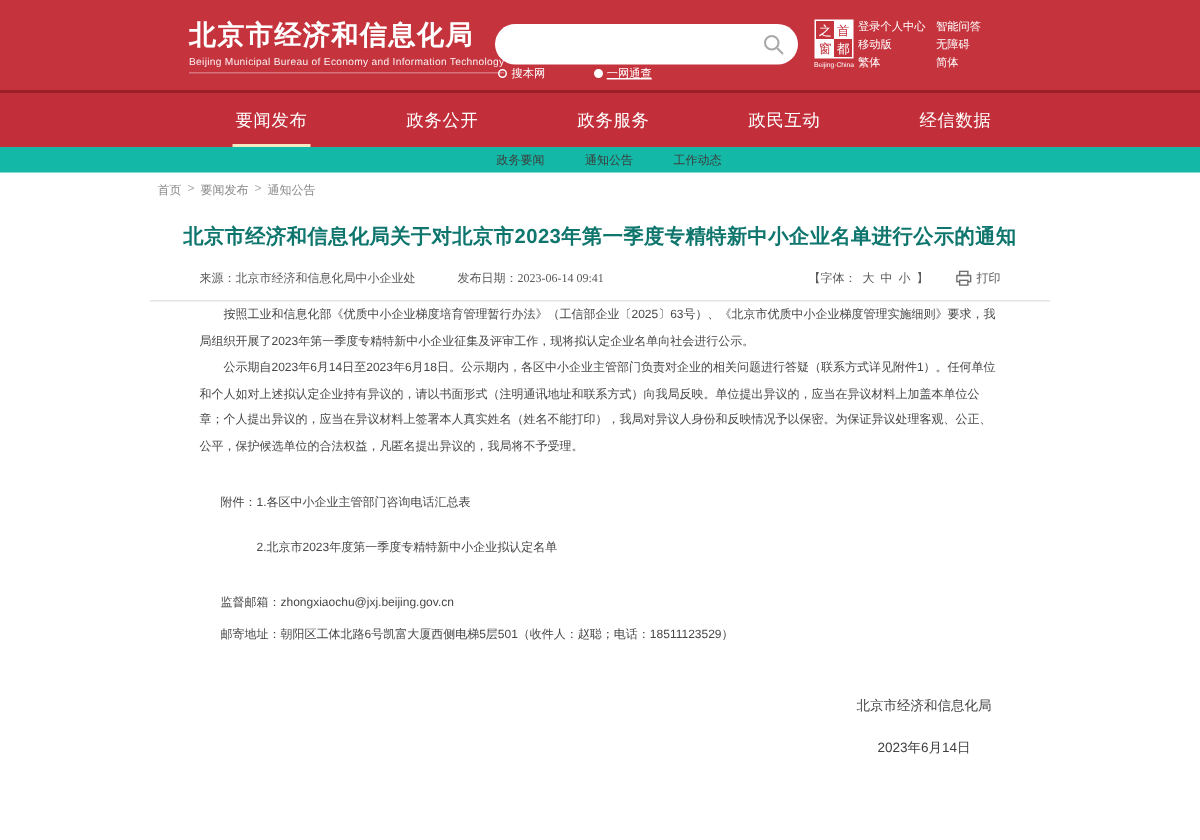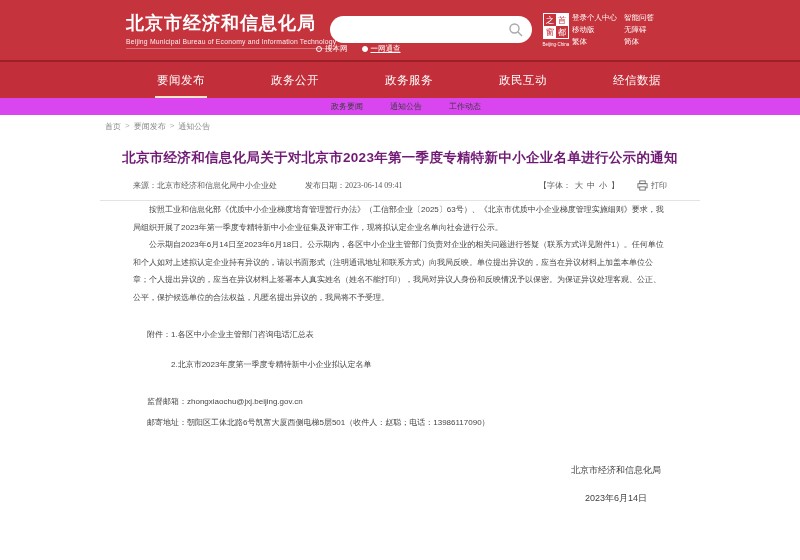--- a/index.html
+++ b/index.html
@@ -11,21 +11,21 @@
   .site-header { position:relative; height:60px; background:#c5333d; }
   .logo { position:absolute; left:126px; top:11px; color:#fff; }
   .logo-title { font-size:18px; font-weight:bold; letter-spacing:1px; }
   .logo-sub { font-size:6.8px; margin-top:3px; opacity:.92; letter-spacing:.2px;
     border-bottom:1px solid rgba(255,255,255,.35); padding-bottom:3px; }
   .searchbox { position:absolute; left:330px; top:16px; width:202px; height:27px;
     background:#fff; border-radius:14px; display:flex; align-items:center; }
   .searchbox input { flex:1; border:none; outline:none; background:transparent;
     font-size:9px; padding:0 8px 0 12px; color:#333; }
   .search-icon { width:16px; height:16px; margin-right:8px; cursor:pointer; }
-  .search-scope { position:absolute; left:316px; top:44px; display:flex; gap:14px;
+  .search-scope { position:absolute; left:332px; top:44px; display:flex; gap:32px;
     color:#fff; font-size:7.5px; align-items:center; }
   .scope-opt { display:flex; align-items:center; gap:3px; cursor:pointer; }
   .radio { width:6px; height:6px; border:1px solid #fff; border-radius:50%; display:inline-block; }
   .radio.filled { background:#fff; }
   .scope-opt.selected span { text-decoration:underline; }
   .seal { position:absolute; left:543px; top:13px; width:26px; height:26px;
     border:1px solid #fff; display:grid; grid-template-columns:12px 12px; grid-template-rows:12px 12px; }
   .seal-cell { font-size:8.5px; line-height:12px; text-align:center; color:#fff; }
   .seal-cell.white { background:#fff; color:#c5333d; }
   .seal-caption { position:absolute; left:540px; top:41px; width:32px; text-align:center;
@@ -36,34 +36,34 @@
   .quick-links a { color:#fff; text-decoration:none; cursor:pointer; line-height:12px; }
 
   
   .nav-sep { height:2px; background:#9c1f28; }
   .mainnav { height:36px; background:#c22f3a; display:flex; align-items:stretch;
     padding-left:157px; gap:66px; }
   .nav-item { position:relative; color:#fff; font-size:11.5px; display:flex;
     align-items:center; cursor:pointer; letter-spacing:.5px; }
   .nav-item.active::after { content:""; position:absolute; left:-2px; right:-2px; bottom:0;
     height:2.5px; background:#f6e7c3; }
-  .subnav { height:17px; background:#d946ef; display:flex; align-items:center;
+  .subnav { height:17px; background:#14b8a6; display:flex; align-items:center;
     padding-left:331px; gap:27px; }
   .subnav-item { font-size:8px; color:#3c3c3c; cursor:pointer; }
 
   
   .breadcrumb { padding:6px 0 0 105px; font-size:8px; color:#8a8a8a;
     display:flex; gap:4px; }
   .crumb { cursor:pointer; }
   .crumb-sep { color:#aaa; }
 
   
   .article { width:600px; margin:0 auto; }
   .article-title { margin-top:17px; text-align:center; font-size:13.5px; font-weight:bold;
-    color:#701a75; letter-spacing:.3px; }
+    color:#0f766e; letter-spacing:.3px; }
   .meta { display:flex; justify-content:space-between; align-items:center;
     margin-top:13px; padding:0 33px; font-size:8px; color:#595959;font-family:Liberation Serif, serif; }
   .meta-left { display:flex; gap:28px; }
   .meta-right { display:flex; gap:18px; align-items:center; }
   .font-sizes { display:inline-flex; gap:4px; }
   .font-sizes span { cursor:pointer; }
   .print-btn { display:flex; gap:3px; align-items:center; cursor:pointer; color:#595959; }
   .article hr { border:none; border-top:1px solid #e3e3e3; margin-top:9px; }
 
   .body-text { padding:0 33px; font-size:8px; color:#474747; line-height:17.5px; }
@@ -194,21 +194,21 @@
         <p class="att-row2">
           <a class="att-link">2.北京市2023年度第一季度专精特新中小企业拟认定名单</a>
         </p>
       </div>
 
       <div class="contacts">
         <p class="contact-line">
           <span>监督邮箱：</span><span>zhongxiaochu@jxj.beijing.gov.cn</span>
         </p>
         <p class="contact-line">
-          <span>邮寄地址：</span><span>朝阳区工体北路6号凯富大厦西侧电梯5层501（收件人：赵聪；电话：13986117090）</span>
+          <span>邮寄地址：</span><span>朝阳区工体北路6号凯富大厦西侧电梯5层501（收件人：赵聪；电话：18511123529）</span>
         </p>
       </div>
 
       <div class="signature">
         <div>北京市经济和信息化局</div>
         <div class="sig-date">2023年6月14日</div>
       </div>
     </div>
   </main>
 

